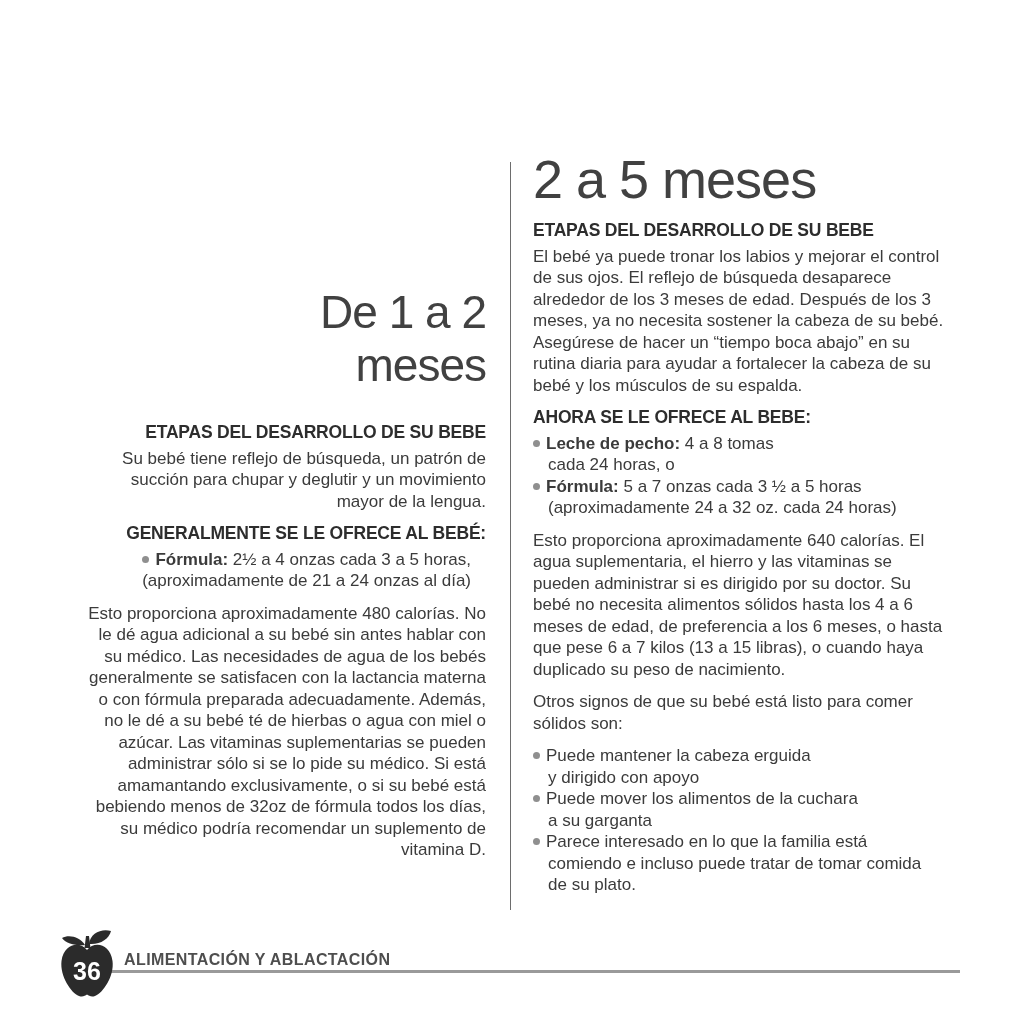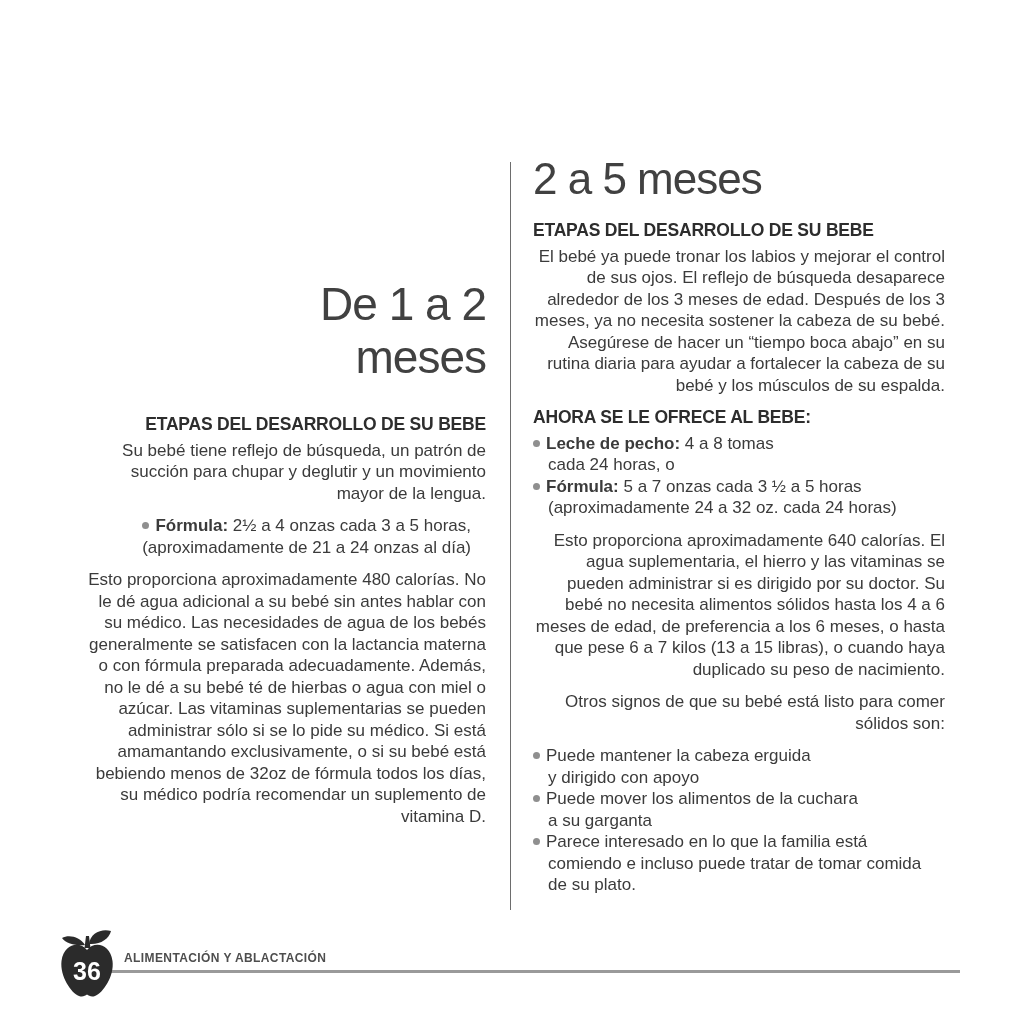--- a/index.html
+++ b/index.html
@@ -9,28 +9,28 @@
     font-family:"Liberation Sans","DejaVu Sans",sans-serif;
     color:#3b3b3b;
     position:relative;
     overflow:hidden;
   }
   .col { position:absolute; font-size:17px; line-height:21.5px; }
   .col-left  { left:86px;  top:278px; width:400px; text-align:right; }
   .col-right { left:533px; top:150px; width:412px; text-align:left; }
 
   .big-title { color:#414141; font-weight:500; letter-spacing:-1px; margin:0; }
-  .col-left  .big-title { font-size:46px; line-height:53px; margin:0 0 30px auto; max-width:230px; }
-  .col-right .big-title { font-size:44px; line-height:58px; margin:0 0 12px 0; }
+  .col-left  .big-title { font-size:46px; line-height:53px; margin:8px 0 30px auto; max-width:230px; }
+  .col-right .big-title { font-size:54px; line-height:58px; margin:0 0 12px 0; }
 
   .heading {
     font-size:17.5px; font-weight:bold; color:#2d2d2d;
     margin:0 0 4px 0; letter-spacing:-0.2px;
   }
-  .para { margin:0 0 11px 0; white-space:pre-wrap;text-align:right; }
+  .para { margin:0 0 11px 0; white-space:pre-wrap; }
   .para:last-child { margin-bottom:8px; }
 
   ul.bullets { list-style:none; margin:0 15px 11px 0; padding:0; }
   .col-right ul.bullets li { padding-left:15px; text-indent:-15px; }
   .dot {
     display:inline-block; width:7px; height:7px; border-radius:50%;
     background:#8f8f8f; margin-right:6px; vertical-align:baseline;
     position:relative; top:-2px; text-indent:0;
   }
   .lead { font-weight:bold; }
@@ -44,33 +44,34 @@
   .footer-rule {
     position:absolute; left:100px; top:970px;
     width:860px; height:3px; background:#9a9a9a; z-index:1;
   }
   .apple-badge {
     position:absolute; left:57px; top:928px;
     width:60px; height:72px; z-index:2;
   }
   .footer-label {
     position:absolute; left:124px; top:951px;
-    font-size:12px; font-weight:bold; color:#4e4e4e;
+    font-size:16px; font-weight:bold; color:#4e4e4e;
     letter-spacing:0.4px; z-index:2;
   }
 </style>
 </head>
 <body>
 
 <div class="col col-left">
   <h1 class="big-title">De 1 a 2 meses</h1>
 
   <h2 class="heading">ETAPAS DEL DESARROLLO DE SU BEBE</h2>
   <p class="para">Su bebé tiene reflejo de búsqueda, un patrón de succión para chupar y deglutir y un movimiento mayor de la lengua.</p>
 
+  <h2 class="heading">GENERALMENTE SE LE OFRECE AL BEBÉ:</h2>
   <ul class="bullets">
     <li><span class="dot"></span><span class="lead">Fórmula:</span><span class="btxt"> 2½ a 4 onzas cada 3 a 5 horas, (aproximadamente de 21 a 24 onzas al día)</span></li>
   </ul>
 
   <p class="para">Esto proporciona aproximadamente 480 calorías. No le dé agua adicional a su bebé sin antes hablar con su médico. Las necesidades de agua de los bebés generalmente se satisfacen con la lactancia materna o con fórmula preparada adecuadamente. Además, no le dé a su bebé té de hierbas o agua con miel o azúcar. Las vitaminas suplementarias se pueden administrar sólo si se lo pide su médico. Si está amamantando exclusivamente, o si su bebé está bebiendo menos de 32oz de fórmula todos los días, su médico podría recomendar un suplemento de vitamina D.</p>
 </div>
 
 <div class="divider"></div>
 
 <div class="col col-right">

